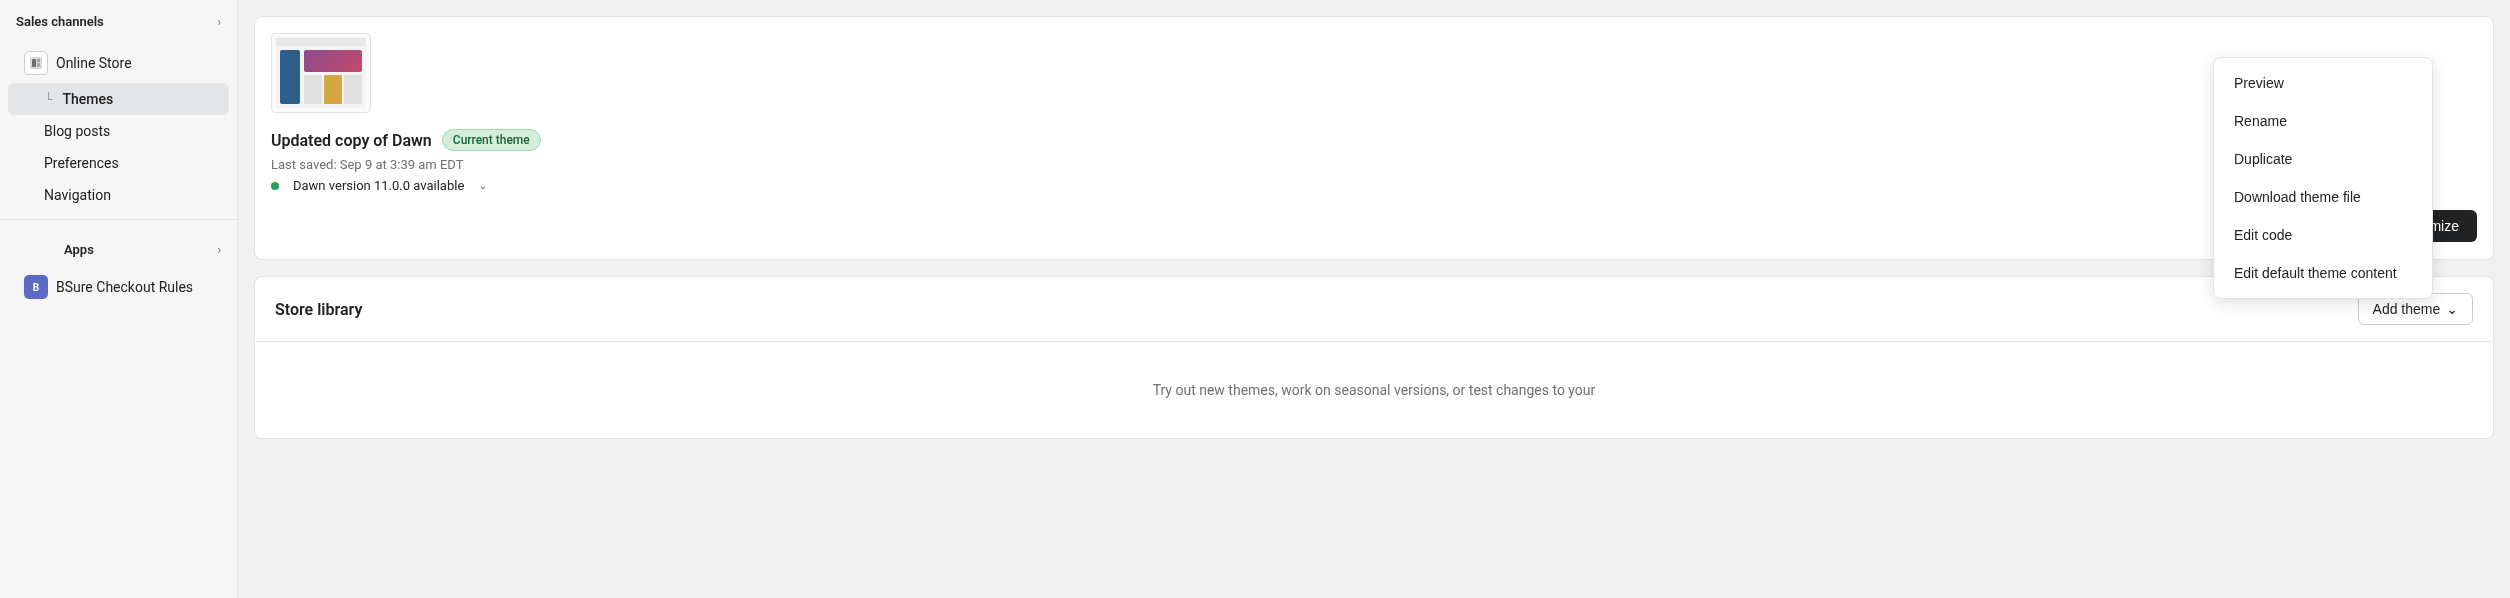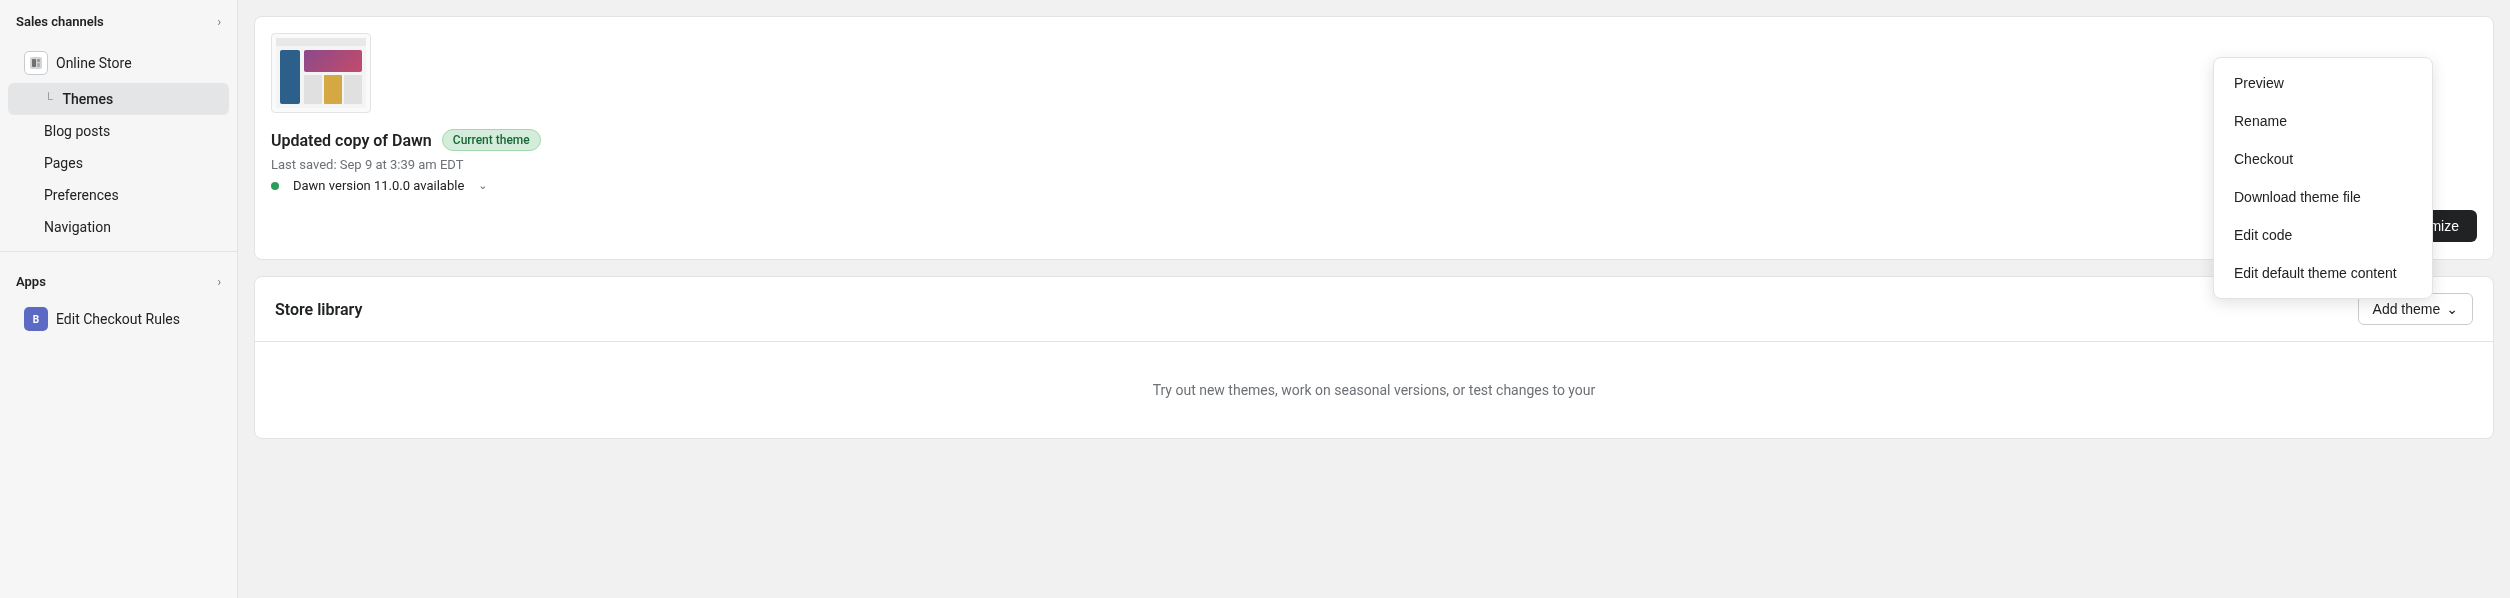--- a/index.html
+++ b/index.html
@@ -105,20 +105,21 @@
       background: #e1e3e5;
       margin: 8px 0;
     }
 
     .apps-section {
       display: flex;
       align-items: center;
       justify-content: space-between;
       padding: 14px 16px 10px 16px;
       cursor: pointer;
+      margin-left: 48px;
     }
 
     .app-item {
       display: flex;
       align-items: center;
       padding: 8px 16px;
       cursor: pointer;
       border-radius: 6px;
       margin: 0 8px;
       color: #202223;
@@ -415,42 +416,39 @@
 
   <div class="themes-active">
     <span class="indent-line">└</span>
     <span>Themes</span>
   </div>
 
   <div class="sidebar-item">
     <span>Blog posts</span>
   </div>
 
-  <div class="sidebar-item">
-    <span>Pages</span>
-  </div>
 
   <div class="sidebar-item">
     <span>Preferences</span>
   </div>
 
   <div class="sidebar-item">
     <span>Navigation</span>
   </div>
 
   <div class="sidebar-divider"></div>
 
   <div class="apps-section">
     <span class="sidebar-section-title">Apps</span>
     <span class="chevron-icon">›</span>
   </div>
 
   <div class="app-item">
     <div class="app-icon-box">B</div>
-    <span>Edit Checkout Rules</span>
+    <span>BSure Checkout Rules</span>
   </div>
 
 </nav>
 
 <main class="main-content">
 
   <div class="theme-card">
 
     <div class="theme-thumbnail">
       <div class="thumbnail-inner">
@@ -485,21 +483,21 @@
     <div class="theme-actions">
       <button class="more-btn">
         <span>···</span>
       </button>
       <button class="customize-btn">Customize</button>
     </div>
 
     <div class="dropdown-menu">
       <button class="dropdown-item">Preview</button>
       <button class="dropdown-item">Rename</button>
-      <button class="dropdown-item">Checkout</button>
+      <button class="dropdown-item">Duplicate</button>
       <button class="dropdown-item">Download theme file</button>
       <button class="dropdown-item">Edit code</button>
       <button class="dropdown-item">Edit default theme content</button>
     </div>
   </div>
 
   <div class="theme-library-card">
     <div class="theme-library-header">
       <span class="theme-library-title">Store library</span>
       <button class="add-theme-btn">

